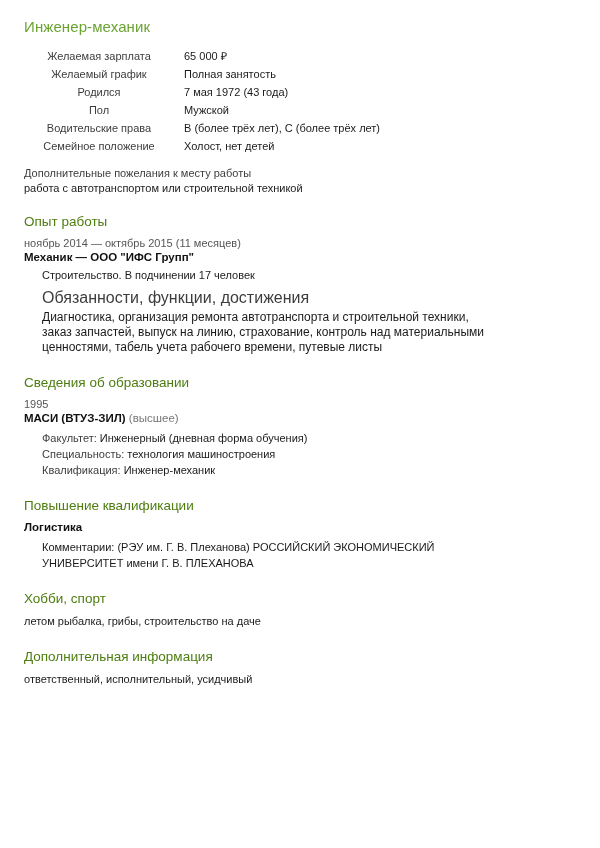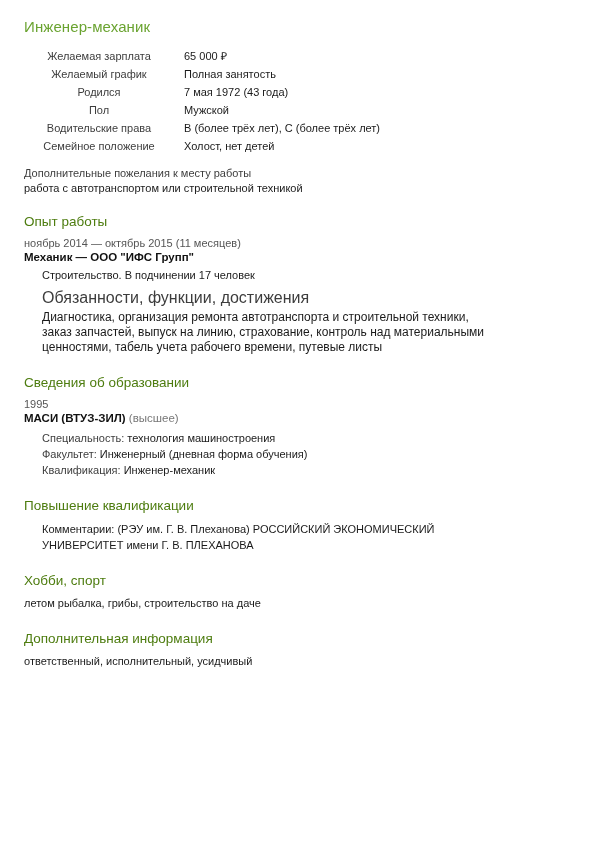--- a/index.html
+++ b/index.html
@@ -174,34 +174,35 @@
   </div>
 
   <h2 class="section-title">Сведения об образовании</h2>
   <div class="period">1995</div>
   <div class="entry-title">
     <span>МАСИ (ВТУЗ-ЗИЛ)</span>
     <span class="normal">(высшее)</span>
   </div>
   <div class="indent">
     <div class="edu-line">
+      <span class="lbl">Факультет:</span>
+      <span>Инженерный (дневная форма обучения)</span>
+    </div>
+    <div class="edu-line">
       <span class="lbl">Специальность:</span>
       <span>технология машиностроения</span>
-    </div>
-    <div class="edu-line">
-      <span class="lbl">Факультет:</span>
-      <span>Инженерный (дневная форма обучения)</span>
     </div>
     <div class="edu-line">
       <span class="lbl">Квалификация:</span>
       <span>Инженер-механик</span>
     </div>
   </div>
 
   <h2 class="section-title">Повышение квалификации</h2>
+  <div class="entry-title">Логистика</div>
   <div class="indent">
     <div class="comment-text">
       <span>Комментарии:</span>
       <span>(РЭУ им. Г. В. Плеханова) РОССИЙСКИЙ ЭКОНОМИЧЕСКИЙ УНИВЕРСИТЕТ имени Г. В. ПЛЕХАНОВА</span>
     </div>
   </div>
 
   <h2 class="section-title">Хобби, спорт</h2>
   <div class="plain-text">летом рыбалка, грибы, строительство на даче</div>
 

